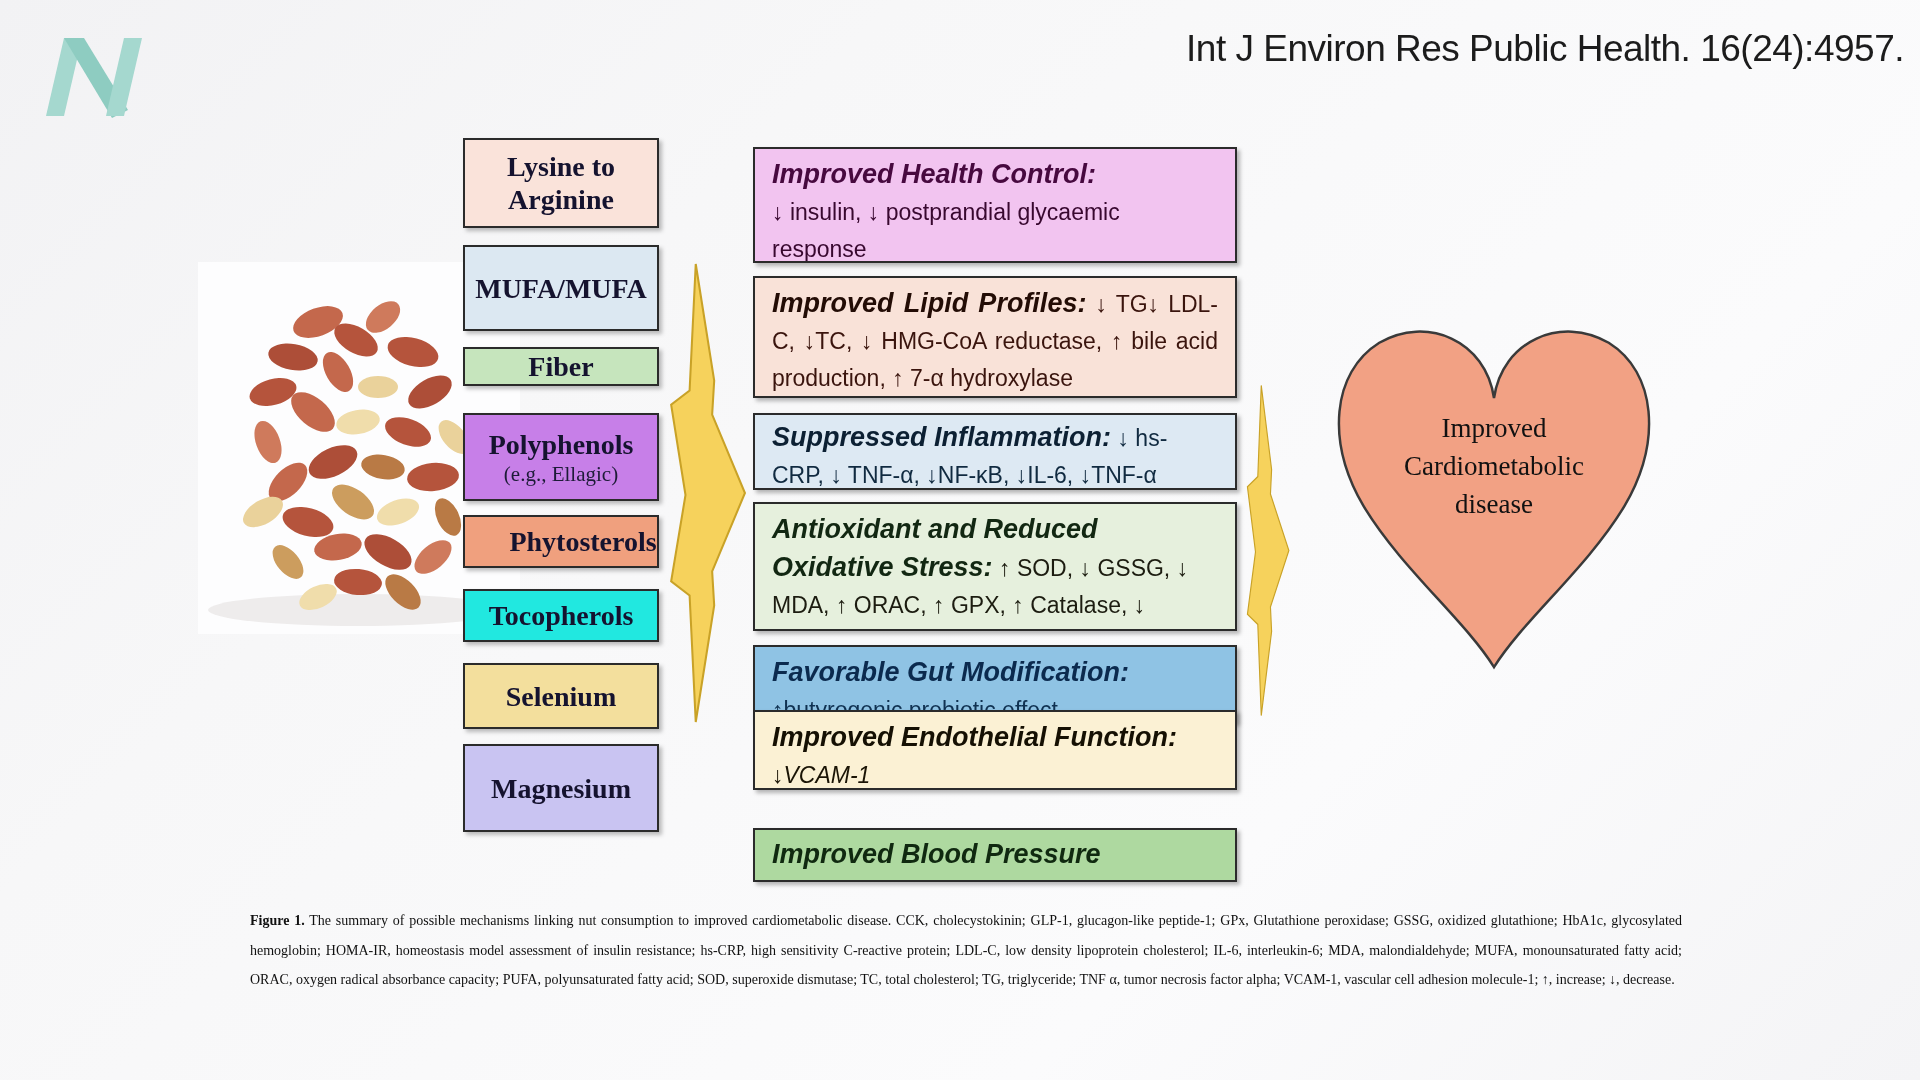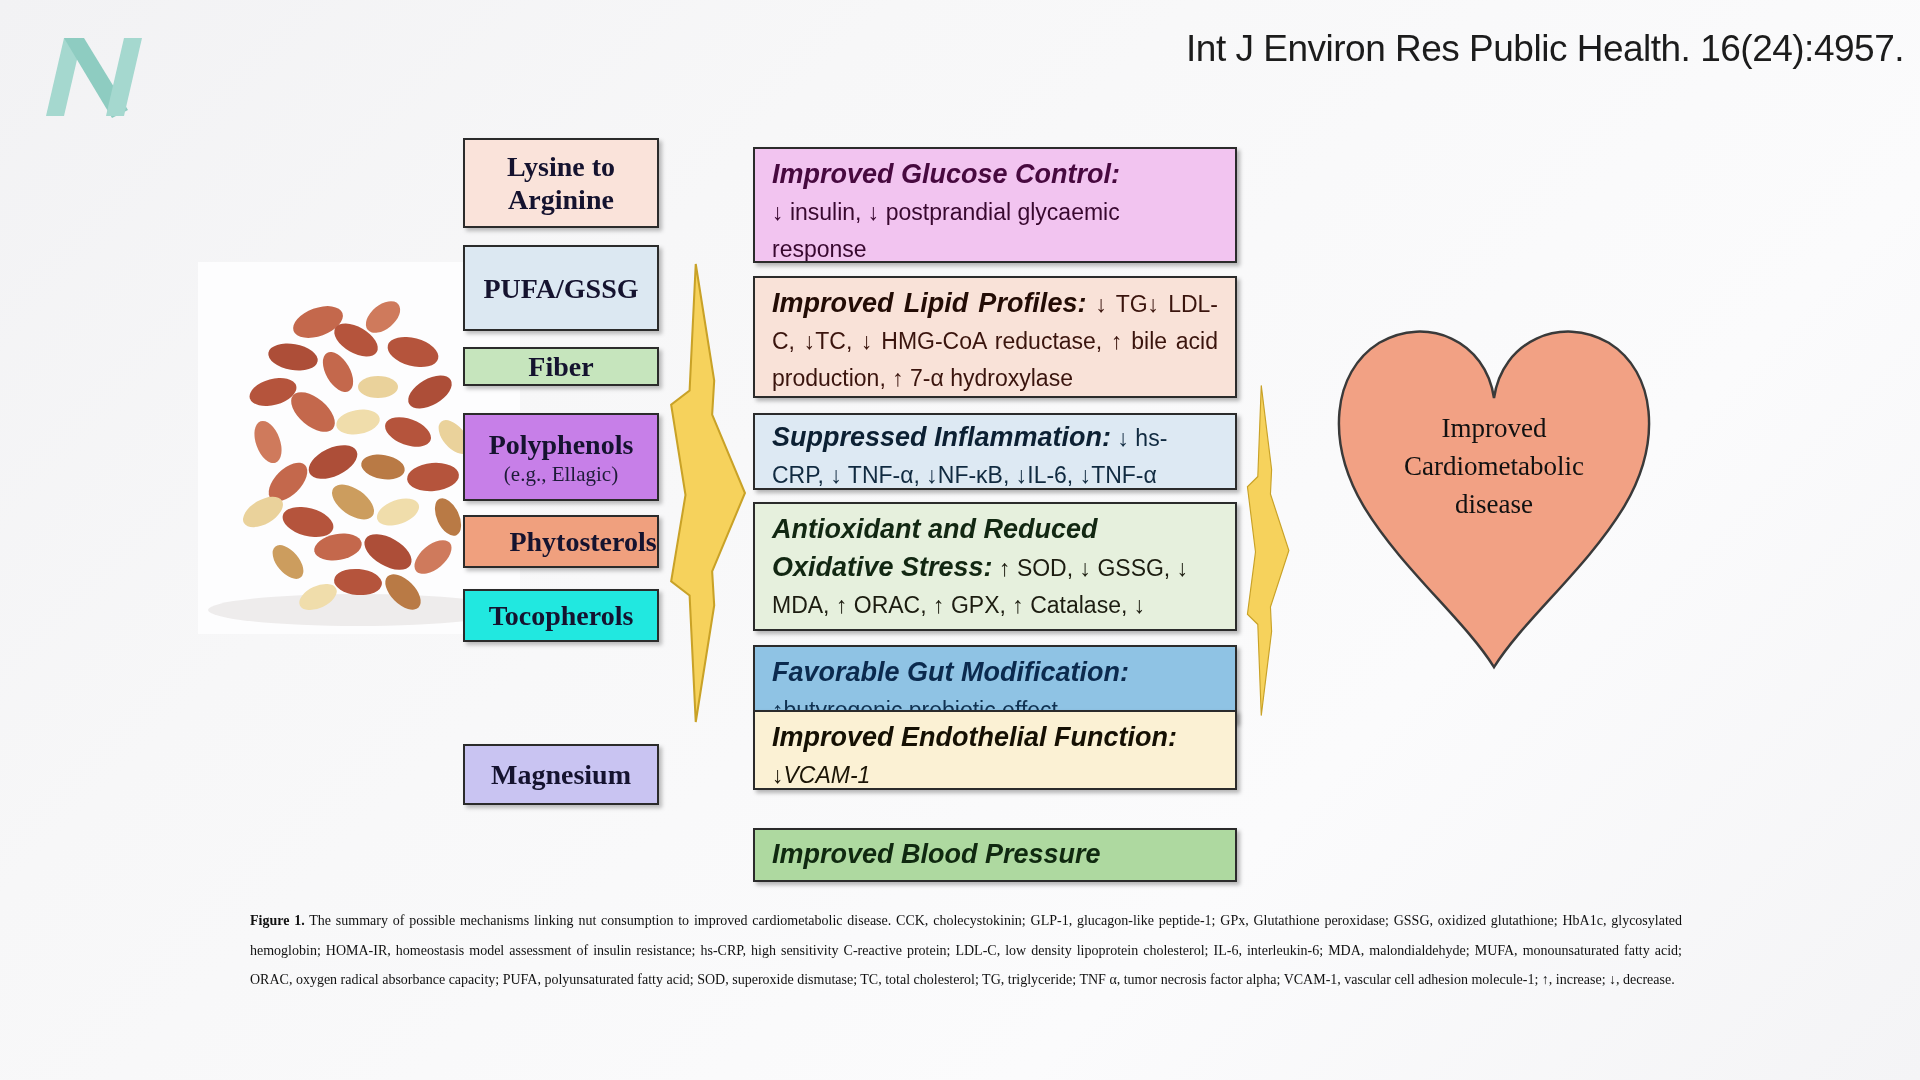--- a/index.html
+++ b/index.html
@@ -15,21 +15,21 @@
   
   .nb{position:absolute;left:463px;width:196px;border:2px solid #2b2b2b;
       box-shadow:3px 3px 4px rgba(0,0,0,0.25);display:flex;flex-direction:column;
       align-items:center;justify-content:center;text-align:center;
       font-family:"Liberation Serif",serif;font-weight:bold;color:#15132f;
       font-size:28px;line-height:33px;box-sizing:border-box;}
   .nb .sub{font-size:21px;font-weight:normal;line-height:26px;color:#1d1b38;}
   .nb1{top:138px;height:90px;} .nb2{top:245px;height:86px;}
   .nb3{top:347px;height:39px;} .nb4{top:413px;height:88px;}
   .nb5{top:515px;height:53px;} .nb6{top:589px;height:53px;}
-  .nb7{top:663px;height:66px;} .nb8{top:744px;height:61px;}
+  .nb7{top:663px;height:66px;} .nb8{top:744px;height:88px;}
   
   .mb{position:absolute;left:753px;width:484px;border:2px solid #2b2b2b;
       box-shadow:3px 3px 4px rgba(0,0,0,0.28);box-sizing:border-box;
       padding:7px 17px;overflow:hidden;}
   .mech-text{margin:0;font-size:23px;line-height:37px;}
   .mech-title{font-weight:bold;font-style:italic;font-size:27px;}
   .justify{text-align:justify;}
   .preline{white-space:pre-line;}
   .mb1{top:147px;height:116px;} .mb2{top:276px;height:122px;}
   .mb3{top:413px;height:77px;padding-top:4px;} .mb4{top:502px;height:129px;}
@@ -95,45 +95,48 @@
       <ellipse cx="160" cy="320" rx="24" ry="13" fill="#b5543c" transform="rotate(5 160 320)"></ellipse>
       <ellipse cx="120" cy="335" rx="20" ry="11" fill="#f0ddab" transform="rotate(-25 120 335)"></ellipse>
       <ellipse cx="205" cy="330" rx="22" ry="12" fill="#b97a45" transform="rotate(45 205 330)"></ellipse>
     </g>
   </svg>
 
   <div class="nb nb1" style="background-color: rgb(250, 227, 218);">
     <span>Lysine to Arginine</span>
   </div>
   <div class="nb nb2" style="background-color: rgb(220, 232, 242);">
-    <span>PUFA/GSSG</span>
+    <span>MUFA/MUFA</span>
   </div>
   <div class="nb nb3" style="background-color: rgb(198, 229, 189);">
     <span>Fiber</span>
   </div>
   <div class="nb nb4" style="background-color: rgb(199, 127, 232);">
     <span>Polyphenols</span>
     <span class="sub">(e.g., Ellagic)</span>
   </div>
   <div class="nb nb5" style="background-color: rgb(240, 160, 126); padding-left: 44px;">
     <span>Phytosterols</span>
   </div>
   <div class="nb nb6" style="background-color: rgb(33, 232, 224);">
     <span>Tocopherols</span>
   </div>
+  <div class="nb nb7" style="background-color: rgb(243, 223, 157);">
+    <span>Selenium</span>
+  </div>
   <div class="nb nb8" style="background-color: rgb(201, 196, 242);">
     <span>Magnesium</span>
   </div>
 
   <svg class="arrow-left" width="82" height="462" viewBox="0 0 80 460" preserveAspectRatio="none">
     <polygon points="30,2 48,118 46,152 78,230 46,308 48,342 30,458 24,332 6,318 20,232 6,142 24,128" fill="#f6d25c" stroke="#c9a227" stroke-width="2"></polygon>
   </svg>
 
   <div class="mb mb1" style="background-color: rgb(242, 196, 240);">
-    <p class="mech-text"><span class="mech-title" style="color: rgb(71, 9, 63);">Improved Glucose Control:</span><br>
+    <p class="mech-text"><span class="mech-title" style="color: rgb(71, 9, 63);">Improved Health Control:</span><br>
     <span class="preline" style="color: rgb(56, 8, 47);">↓ insulin, ↓ postprandial glycaemic response
 ↓ HbA1c, ↓ fasting glucose, ↓HOMA-IR</span></p>
   </div>
 
   <div class="mb mb2" style="background-color: rgb(249, 226, 216);">
     <p class="mech-text justify"><span class="mech-title" style="color: rgb(35, 12, 5);">Improved Lipid Profiles:</span><span style="color: rgb(58, 20, 13);"> ↓ TG↓ LDL-C, ↓TC, ↓ HMG-CoA reductase, ↑ bile acid production, ↑ 7-α hydroxylase</span></p>
   </div>
 
   <div class="mb mb3" style="background-color: rgb(221, 233, 243);">
     <p class="mech-text"><span class="mech-title" style="color: rgb(12, 32, 51);">Suppressed Inflammation:</span><span style="color: rgb(16, 42, 64);"> ↓ hs-CRP, ↓ TNF-α, ↓NF-κB, ↓IL-6, ↓TNF-α</span></p>

